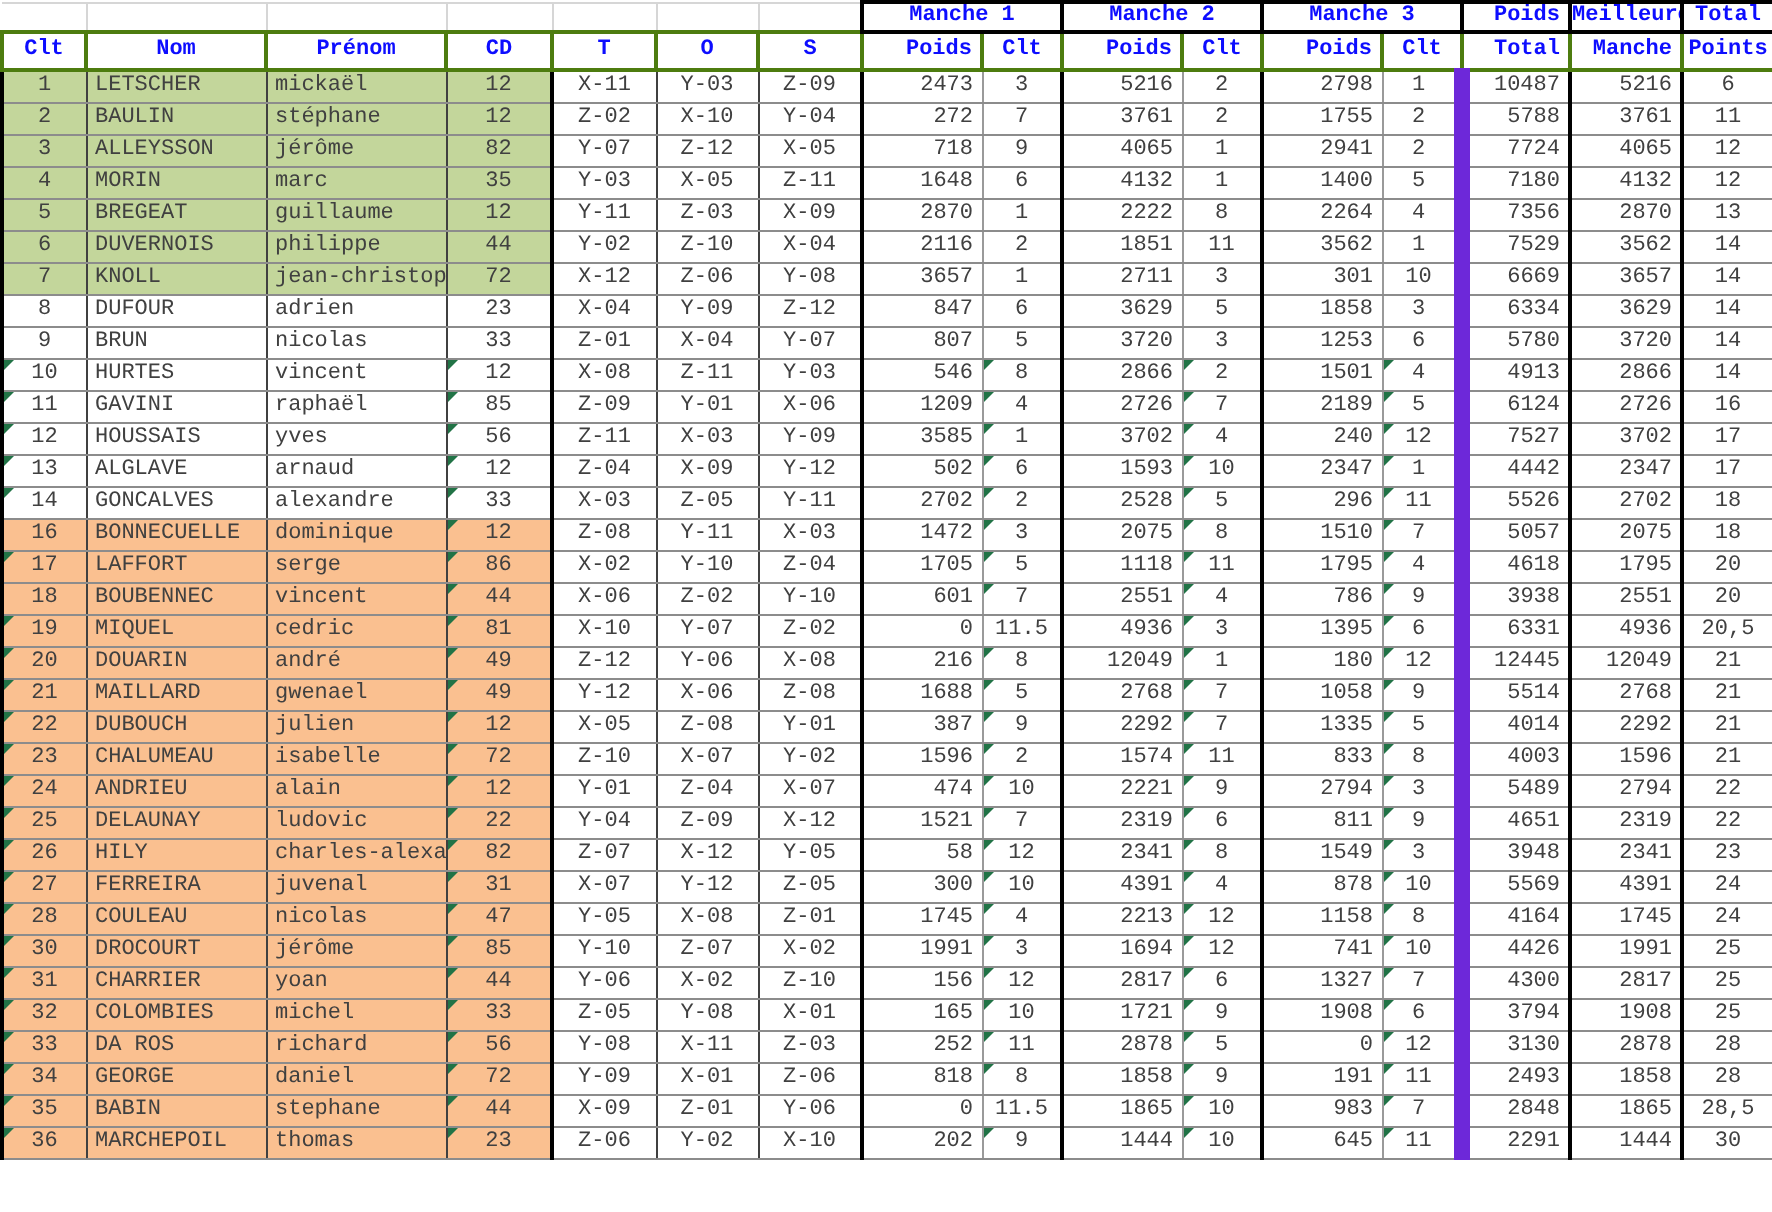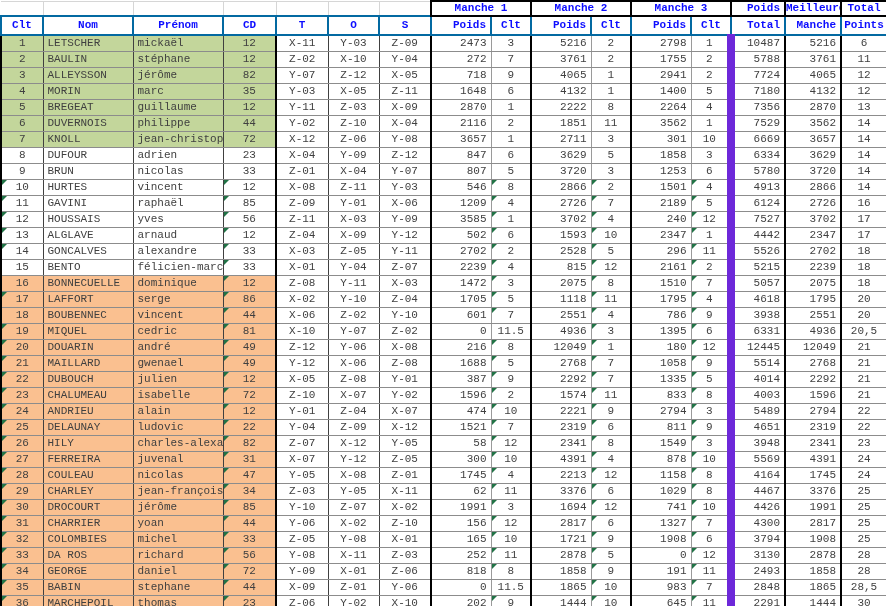--- a/index.html
+++ b/index.html
@@ -8,21 +8,21 @@
     font-family:Liberation Mono, monospace;background:#fff;
   }
   table{border-collapse:collapse;table-layout:fixed;width:886px;}
   td,th{overflow:hidden;white-space:nowrap;font-size:11px;line-height:1;padding:0;position:relative;color:#404040;}
   
   tr.toprow td.pre{height:13px;background:#fff;border-right:1px solid #d6d6d6;border-top:1px solid #d6d6d6;}
   tr.toprow th{height:13px;background:#fff;border:2px solid #000;color:#0d0dff;font-weight:bold;font-size:11px;}
   tr.toprow th.rt{text-align:right;padding-right:4px;}
   tr.toprow th.ct{text-align:center;}
   
-  tr.colrow th{height:17px;background:#fff;border:2px solid #0369a1;color:#0d0dff;font-weight:bold;text-align:center;}
+  tr.colrow th{height:17px;background:#fff;border:2px solid #4d7c0f;color:#0d0dff;font-weight:bold;text-align:center;}
   tr.colrow th.rt{text-align:right;padding-right:4px;}
   
   tbody td{height:15px;border-bottom:1px solid #8c8c8c;background:#fff;}
   .cent{text-align:center;}
   .num{text-align:right;padding-right:4px;}
   .lft{text-align:left;padding-left:4px;}
   .cClt{border-left:2px solid #000;border-right:1px solid #404040;}
   .cNom,.cPre{border-right:1px solid #404040;}
   .cCd{border-right:2px solid #000;}
   .cT,.cO{border-right:1px solid #404040;}
@@ -344,38 +344,20 @@
           <td class="cMC cent tri">2</td>
           <td class="cMP num">2528</td>
           <td class="cMC cent tri">5</td>
           <td class="cMP num">296</td>
           <td class="cMC cent tri">11</td>
           <td class="cPT num">5526</td>
           <td class="cMM num">2702</td>
           <td class="cTP cent">18</td>
         </tr>
         <tr>
-          <td class="cClt cent">15</td>
-          <td class="cNom lft">BENTO</td>
-          <td class="cPre lft">félicien-marciano</td>
-          <td class="cCd cent tri">33</td>
-          <td class="cT cent">X-01</td>
-          <td class="cO cent">Y-04</td>
-          <td class="cS cent">Z-07</td>
-          <td class="cMP num">2239</td>
-          <td class="cMC cent tri">4</td>
-          <td class="cMP num">815</td>
-          <td class="cMC cent tri">12</td>
-          <td class="cMP num">2161</td>
-          <td class="cMC cent tri">2</td>
-          <td class="cPT num">5215</td>
-          <td class="cMM num">2239</td>
-          <td class="cTP cent">18</td>
-        </tr>
-        <tr>
           <td class="cClt cent band-orange">16</td>
           <td class="cNom lft band-orange">BONNECUELLE</td>
           <td class="cPre lft band-orange">dominique</td>
           <td class="cCd cent band-orange tri">12</td>
           <td class="cT cent">Z-08</td>
           <td class="cO cent">Y-11</td>
           <td class="cS cent">X-03</td>
           <td class="cMP num">1472</td>
           <td class="cMC cent tri">3</td>
           <td class="cMP num">2075</td>
@@ -596,38 +578,20 @@
           <td class="cMC cent tri">4</td>
           <td class="cMP num">2213</td>
           <td class="cMC cent tri">12</td>
           <td class="cMP num">1158</td>
           <td class="cMC cent tri">8</td>
           <td class="cPT num">4164</td>
           <td class="cMM num">1745</td>
           <td class="cTP cent">24</td>
         </tr>
         <tr>
-          <td class="cClt cent band-orange tri">29</td>
-          <td class="cNom lft band-orange">CHARLEY</td>
-          <td class="cPre lft band-orange">jean-françois</td>
-          <td class="cCd cent band-orange tri">34</td>
-          <td class="cT cent">Z-03</td>
-          <td class="cO cent">Y-05</td>
-          <td class="cS cent">X-11</td>
-          <td class="cMP num">62</td>
-          <td class="cMC cent tri">11</td>
-          <td class="cMP num">3376</td>
-          <td class="cMC cent tri">6</td>
-          <td class="cMP num">1029</td>
-          <td class="cMC cent tri">8</td>
-          <td class="cPT num">4467</td>
-          <td class="cMM num">3376</td>
-          <td class="cTP cent">25</td>
-        </tr>
-        <tr>
           <td class="cClt cent band-orange tri">30</td>
           <td class="cNom lft band-orange">DROCOURT</td>
           <td class="cPre lft band-orange">jérôme</td>
           <td class="cCd cent band-orange tri">85</td>
           <td class="cT cent">Y-10</td>
           <td class="cO cent">Z-07</td>
           <td class="cS cent">X-02</td>
           <td class="cMP num">1991</td>
           <td class="cMC cent tri">3</td>
           <td class="cMP num">1694</td>

